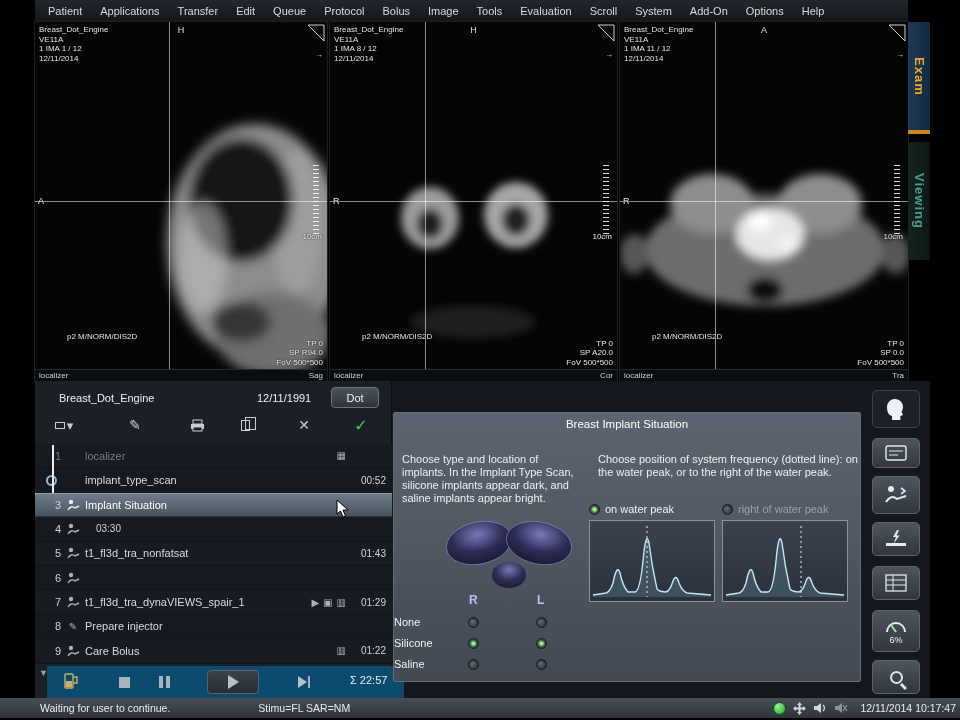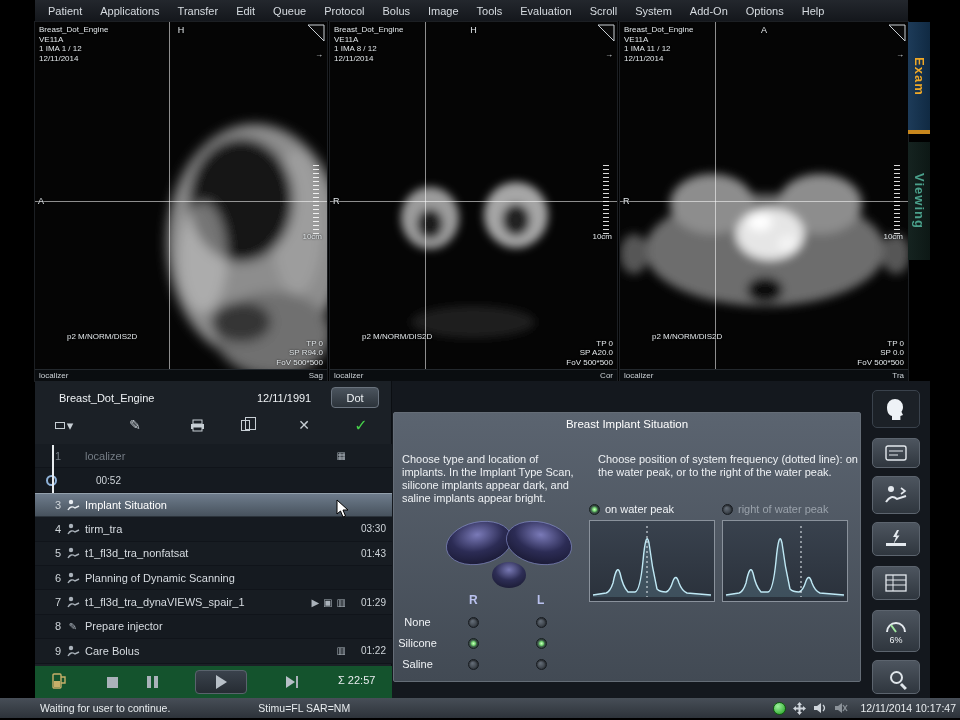--- a/index.html
+++ b/index.html
@@ -70,21 +70,21 @@
   .st-right{display:flex;align-items:center;gap:4px;margin-right:6px;color:#aab2ba;font-size:10px;}
   .st-time{width:36px;text-align:right;font-size:10px;color:#cfd5da;}
   .step.dim .st-name,.step.dim .st-num{color:#747c85;}
   .step.active{background:linear-gradient(#6e7c8c,#47525d);border-top:1px solid #93a0ac;
     border-bottom:1px solid #2b333b;color:#fff;}
   .ring{width:11px;height:11px;border:2px solid #8fb2d8;border-radius:50%;margin-right:4px;}
   .glyph-sm{font-size:10px;color:#aab2ba;}
   #scroll-dn{position:absolute;left:4px;top:287px;font-size:9px;color:#99a1a9;}
 
   
-  #transport{position:absolute;left:0;top:285px;width:357px;height:32px;background:#14532d;
+  #transport{position:absolute;left:12px;top:285px;width:357px;height:32px;background:#0c4a6e;
     display:flex;align-items:center;}
   .tr-ico{position:absolute;display:flex;align-items:center;justify-content:center;}
   #stop-btn{left:66px;width:22px;height:22px;top:5px;}
   .stop-sq{width:11px;height:11px;background:#aab2ba;}
   #pause-btn{left:106px;width:22px;height:22px;top:5px;gap:3px;}
   .pb{width:4px;height:12px;background:#aab2ba;}
   #play-btn{left:160px;width:52px;height:24px;top:4px;border:1px solid #5a636d;border-radius:4px;
     background:linear-gradient(#3a424c,#262c33);}
   .play-tri{width:0;height:0;border-left:11px solid #b8c0c8;border-top:7px solid transparent;
     border-bottom:7px solid transparent;}
@@ -106,21 +106,21 @@
     background:radial-gradient(circle,#c8ffc0,#2fae2f);box-shadow:0 0 3px #4cdc4c;}
   .freq-opt{position:absolute;top:90px;display:flex;align-items:center;gap:5px;font-size:11px;}
   #freq1{left:195px;} #freq2{left:328px;color:#9aa2ab;}
   .spec{position:absolute;top:107px;width:126px;height:82px;border:1px solid #8a929c;
     background:linear-gradient(#39424e,#2a313b);}
   #spec1{left:195px;} #spec2{left:328px;}
   #breast-illu{position:absolute;left:40px;top:98px;}
   .rl-label{position:absolute;top:180px;font-size:12px;font-weight:bold;color:#b9c1ee;}
   #rl-r{left:75px;} #rl-l{left:143px;}
   .impl-row{position:absolute;left:0;height:16px;display:flex;align-items:center;font-size:11px;}
-  .impl-row .lbl{width:47px;text-align:center;display:inline-block;}
+  .impl-row .lbl{width:47px;text-align:left;display:inline-block;}
   .impl-row .rad-r{position:absolute;left:74px;} .impl-row .rad-l{position:absolute;left:142px;}
   #impl-none{top:201px;} #impl-silicone{top:222px;} #impl-saline{top:243px;}
 
   
   #right-strip{position:absolute;left:828px;top:0;width:67px;height:317px;background:#14181e;}
   .sbtn{position:absolute;left:9px;width:48px;border:1px solid #5c646e;border-radius:5px;
     background:linear-gradient(#4d555f,#2f363e);display:flex;flex-direction:column;
     align-items:center;justify-content:center;color:#e4e9ee;}
   #sb1{top:9px;height:38px;border-color:#3a424c;background:#1c2127;}
   #sb2{top:57px;height:30px;} #sb3{top:95px;height:38px;} #sb4{top:141px;height:34px;}
@@ -341,20 +341,21 @@
           <span class="st-right">
               <span class="glyph-sm">▦</span>
             <span class="st-time"></span>
             </span>
         </div>
         <div class="step">
           <span class="st-num">
               <span class="ring"></span>
             </span>
           <span class="st-ico"></span>
+          <span class="st-name">implant_type_scan</span>
           <span class="st-right">
               <span class="st-time">00:52</span>
             </span>
         </div>
         <div class="step active">
           <span class="st-num">3</span>
           <span class="st-ico">
               <svg width="13" height="12" viewBox="0 0 13 12">
             <circle cx="4" cy="3" r="2.2" fill="#e8edf2"></circle>
                 <path d="M1 11 Q4 6 8 9 L12 7" stroke="#e8edf2" stroke-width="1.4" fill="none"></path>
@@ -366,21 +367,20 @@
             </span>
         </div>
         <div class="step">
           <span class="st-num">4</span>
           <span class="st-ico">
               <svg width="13" height="12" viewBox="0 0 13 12">
             <circle cx="4" cy="3" r="2.2" fill="#aab2ba"></circle>
                 <path d="M1 11 Q4 6 8 9 L12 7" stroke="#aab2ba" stroke-width="1.4" fill="none"></path>
               </svg>
             </span>
-          <span class="st-name">tirm_tra</span>
           <span class="st-right">
               <span class="st-time">03:30</span>
             </span>
         </div>
         <div class="step">
           <span class="st-num">5</span>
           <span class="st-ico">
               <svg width="13" height="12" viewBox="0 0 13 12">
             <circle cx="4" cy="3" r="2.2" fill="#aab2ba"></circle>
                 <path d="M1 11 Q4 6 8 9 L12 7" stroke="#aab2ba" stroke-width="1.4" fill="none"></path>
@@ -392,21 +392,20 @@
             </span>
         </div>
         <div class="step">
           <span class="st-num">6</span>
           <span class="st-ico">
               <svg width="13" height="12" viewBox="0 0 13 12">
             <circle cx="4" cy="3" r="2.2" fill="#aab2ba"></circle>
                 <path d="M1 11 Q4 6 8 9 L12 7" stroke="#aab2ba" stroke-width="1.4" fill="none"></path>
               </svg>
             </span>
-          <span class="st-name">Planning of Dynamic Scanning</span>
           <span class="st-right">
               <span class="st-time"></span>
             </span>
         </div>
         <div class="step">
           <span class="st-num">7</span>
           <span class="st-ico">
               <svg width="13" height="12" viewBox="0 0 13 12">
             <circle cx="4" cy="3" r="2.2" fill="#aab2ba"></circle>
                 <path d="M1 11 Q4 6 8 9 L12 7" stroke="#aab2ba" stroke-width="1.4" fill="none"></path>

